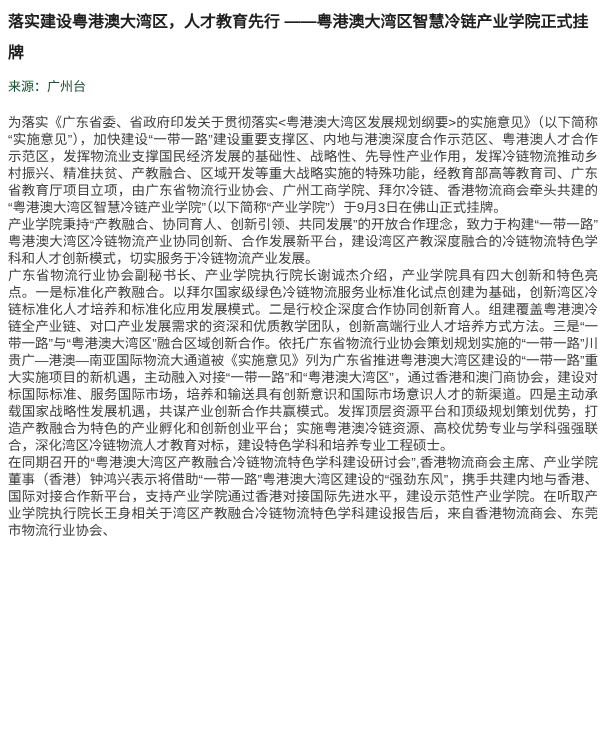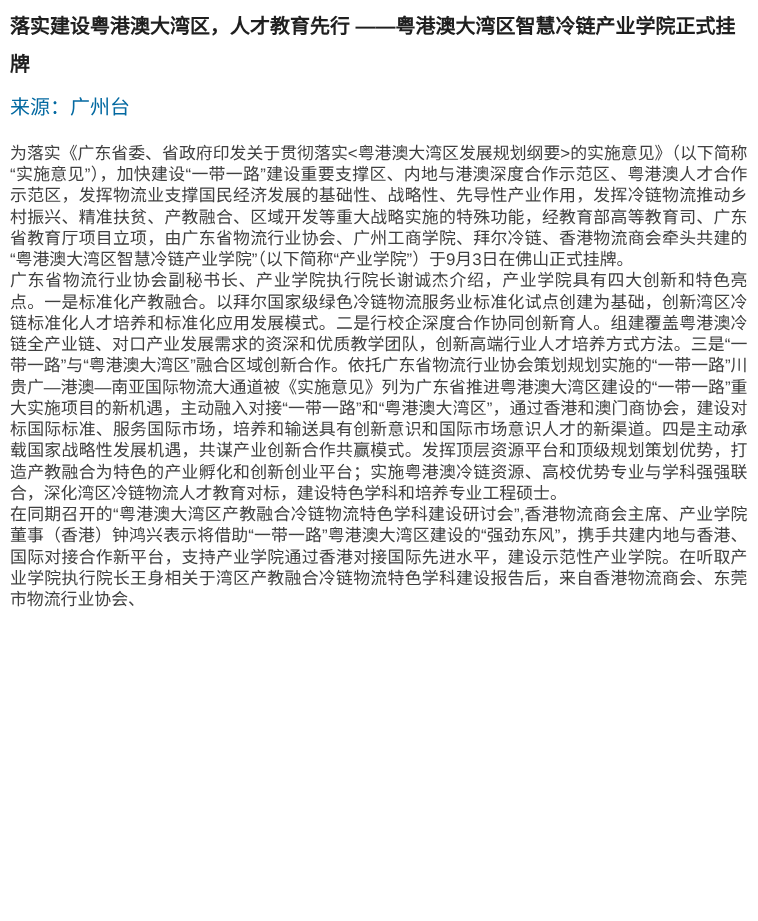--- a/index.html
+++ b/index.html
@@ -24,22 +24,22 @@
     font-size: 16px;
     font-weight: 700;
     color: #1f1f1f;
     line-height: 31px;
     letter-spacing: 0;
     text-align: left;
   }
 
   .source {
     margin-top: 11px;
-    font-size: 16px;
-    color: #0369a1;
+    font-size: 13px;
+    color: #14532d;
     line-height: 16px;
   }
 
   .content {
     margin-top: 19px;
   }
 
   .content p {
     font-size: 13.5px;
     color: #404040;
@@ -53,17 +53,18 @@
 <body>
 
 <div class="page">
 
   <h1 class="title">落实建设粤港澳大湾区，人才教育先行 ——粤港澳大湾区智慧冷链产业学院正式挂牌</h1>
 
   <div class="source">来源：广州台</div>
 
   <div class="content">
     <p>为落实《广东省委、省政府印发关于贯彻落实&lt;粤港澳大湾区发展规划纲要&gt;的实施意见》（以下简称“实施意见”），加快建设“一带一路”建设重要支撑区、内地与港澳深度合作示范区、粤港澳人才合作示范区，发挥物流业支撑国民经济发展的基础性、战略性、先导性产业作用，发挥冷链物流推动乡村振兴、精准扶贫、产教融合、区域开发等重大战略实施的特殊功能，经教育部高等教育司、广东省教育厅项目立项，由广东省物流行业协会、广州工商学院、拜尔冷链、香港物流商会牵头共建的“粤港澳大湾区智慧冷链产业学院”（以下简称“产业学院”）于9月3日在佛山正式挂牌。</p>
+    <p>产业学院秉持“产教融合、协同育人、创新引领、共同发展”的开放合作理念，致力于构建“一带一路”粤港澳大湾区冷链物流产业协同创新、合作发展新平台，建设湾区产教深度融合的冷链物流特色学科和人才创新模式，切实服务于冷链物流产业发展。</p>
     <p>广东省物流行业协会副秘书长、产业学院执行院长谢诚杰介绍，产业学院具有四大创新和特色亮点。一是标准化产教融合。以拜尔国家级绿色冷链物流服务业标准化试点创建为基础，创新湾区冷链标准化人才培养和标准化应用发展模式。二是行校企深度合作协同创新育人。组建覆盖粤港澳冷链全产业链、对口产业发展需求的资深和优质教学团队，创新高端行业人才培养方式方法。三是“一带一路”与“粤港澳大湾区”融合区域创新合作。依托广东省物流行业协会策划规划实施的“一带一路”川贵广—港澳—南亚国际物流大通道被《实施意见》列为广东省推进粤港澳大湾区建设的“一带一路”重大实施项目的新机遇，主动融入对接“一带一路”和“粤港澳大湾区”，通过香港和澳门商协会，建设对标国际标准、服务国际市场，培养和输送具有创新意识和国际市场意识人才的新渠道。四是主动承载国家战略性发展机遇，共谋产业创新合作共赢模式。发挥顶层资源平台和顶级规划策划优势，打造产教融合为特色的产业孵化和创新创业平台；实施粤港澳冷链资源、高校优势专业与学科强强联合，深化湾区冷链物流人才教育对标，建设特色学科和培养专业工程硕士。</p>
     <p>在同期召开的“粤港澳大湾区产教融合冷链物流特色学科建设研讨会”,香港物流商会主席、产业学院董事（香港）钟鸿兴表示将借助“一带一路”粤港澳大湾区建设的“强劲东风”，携手共建内地与香港、国际对接合作新平台，支持产业学院通过香港对接国际先进水平，建设示范性产业学院。在听取产业学院执行院长王身相关于湾区产教融合冷链物流特色学科建设报告后，来自香港物流商会、东莞市物流行业协会、</p>
   </div>
 
 </div>
 
 </body></html>

